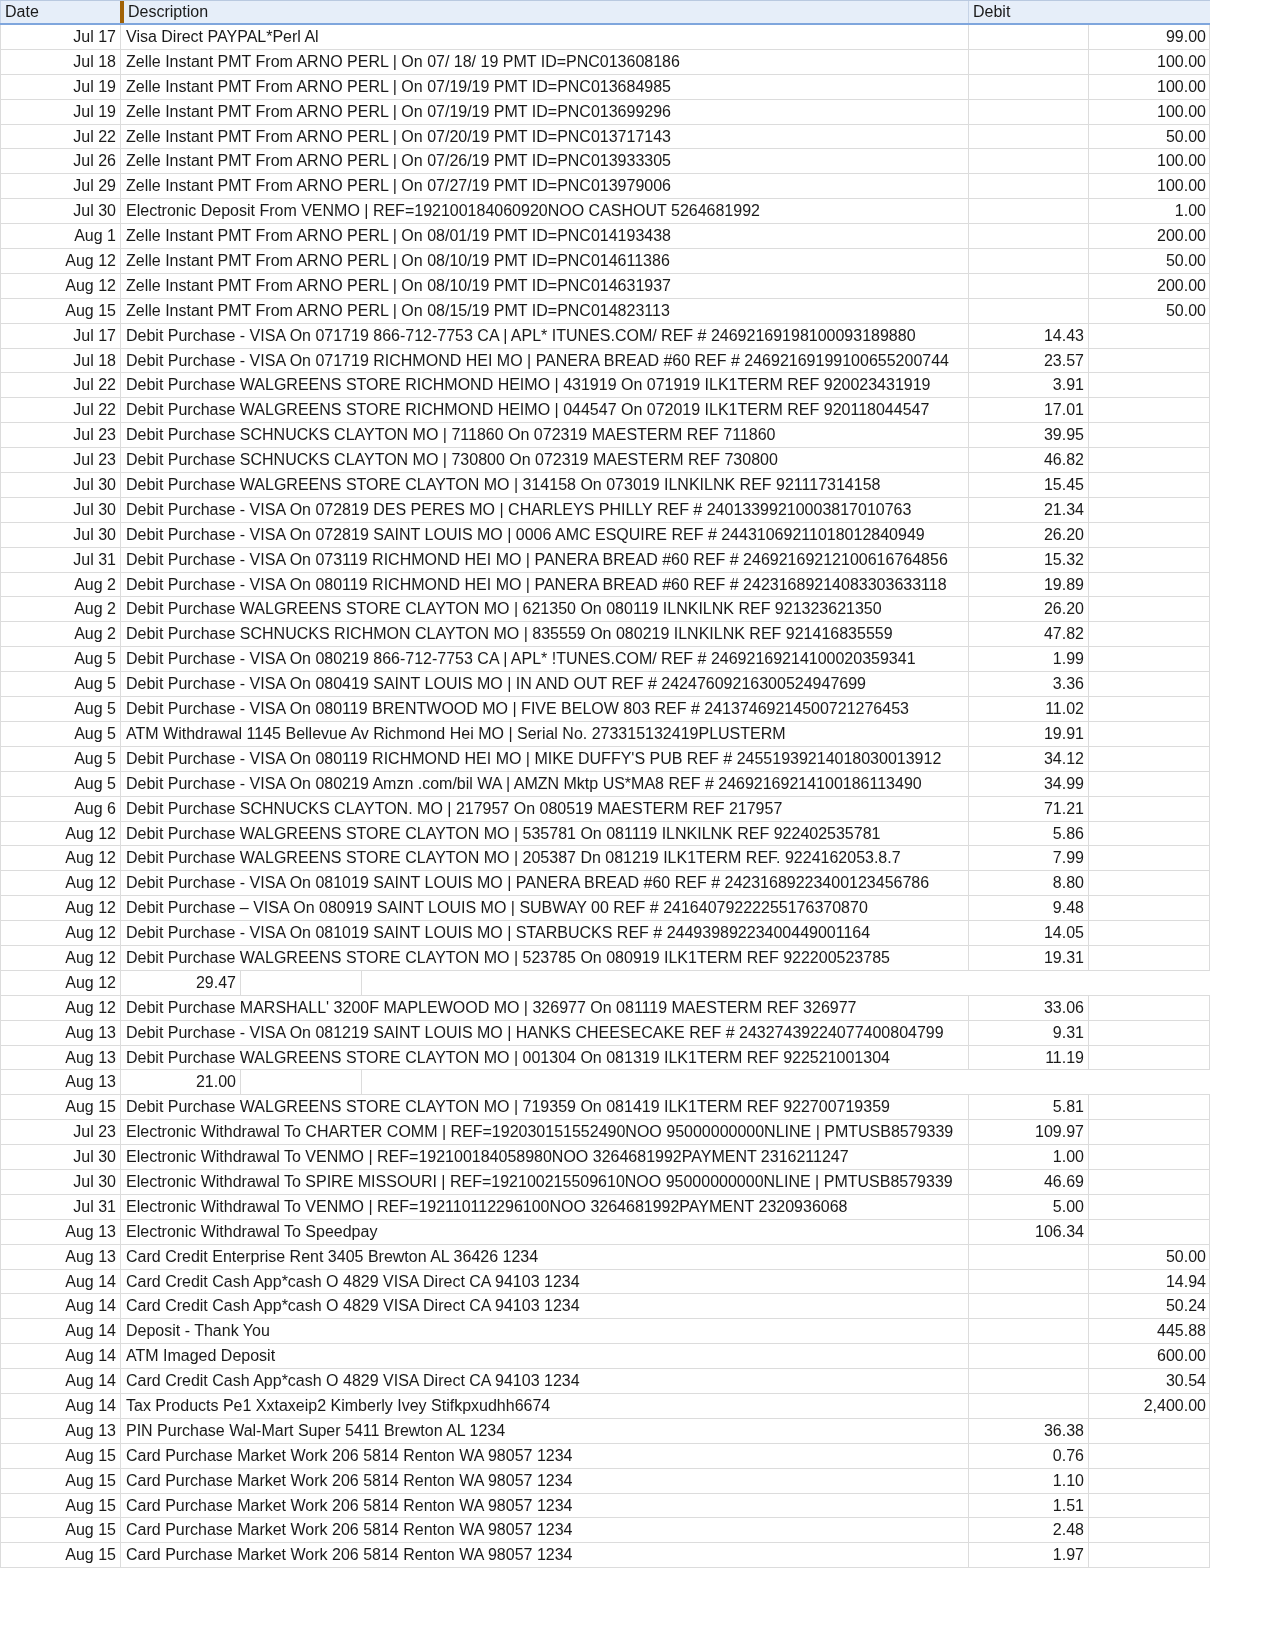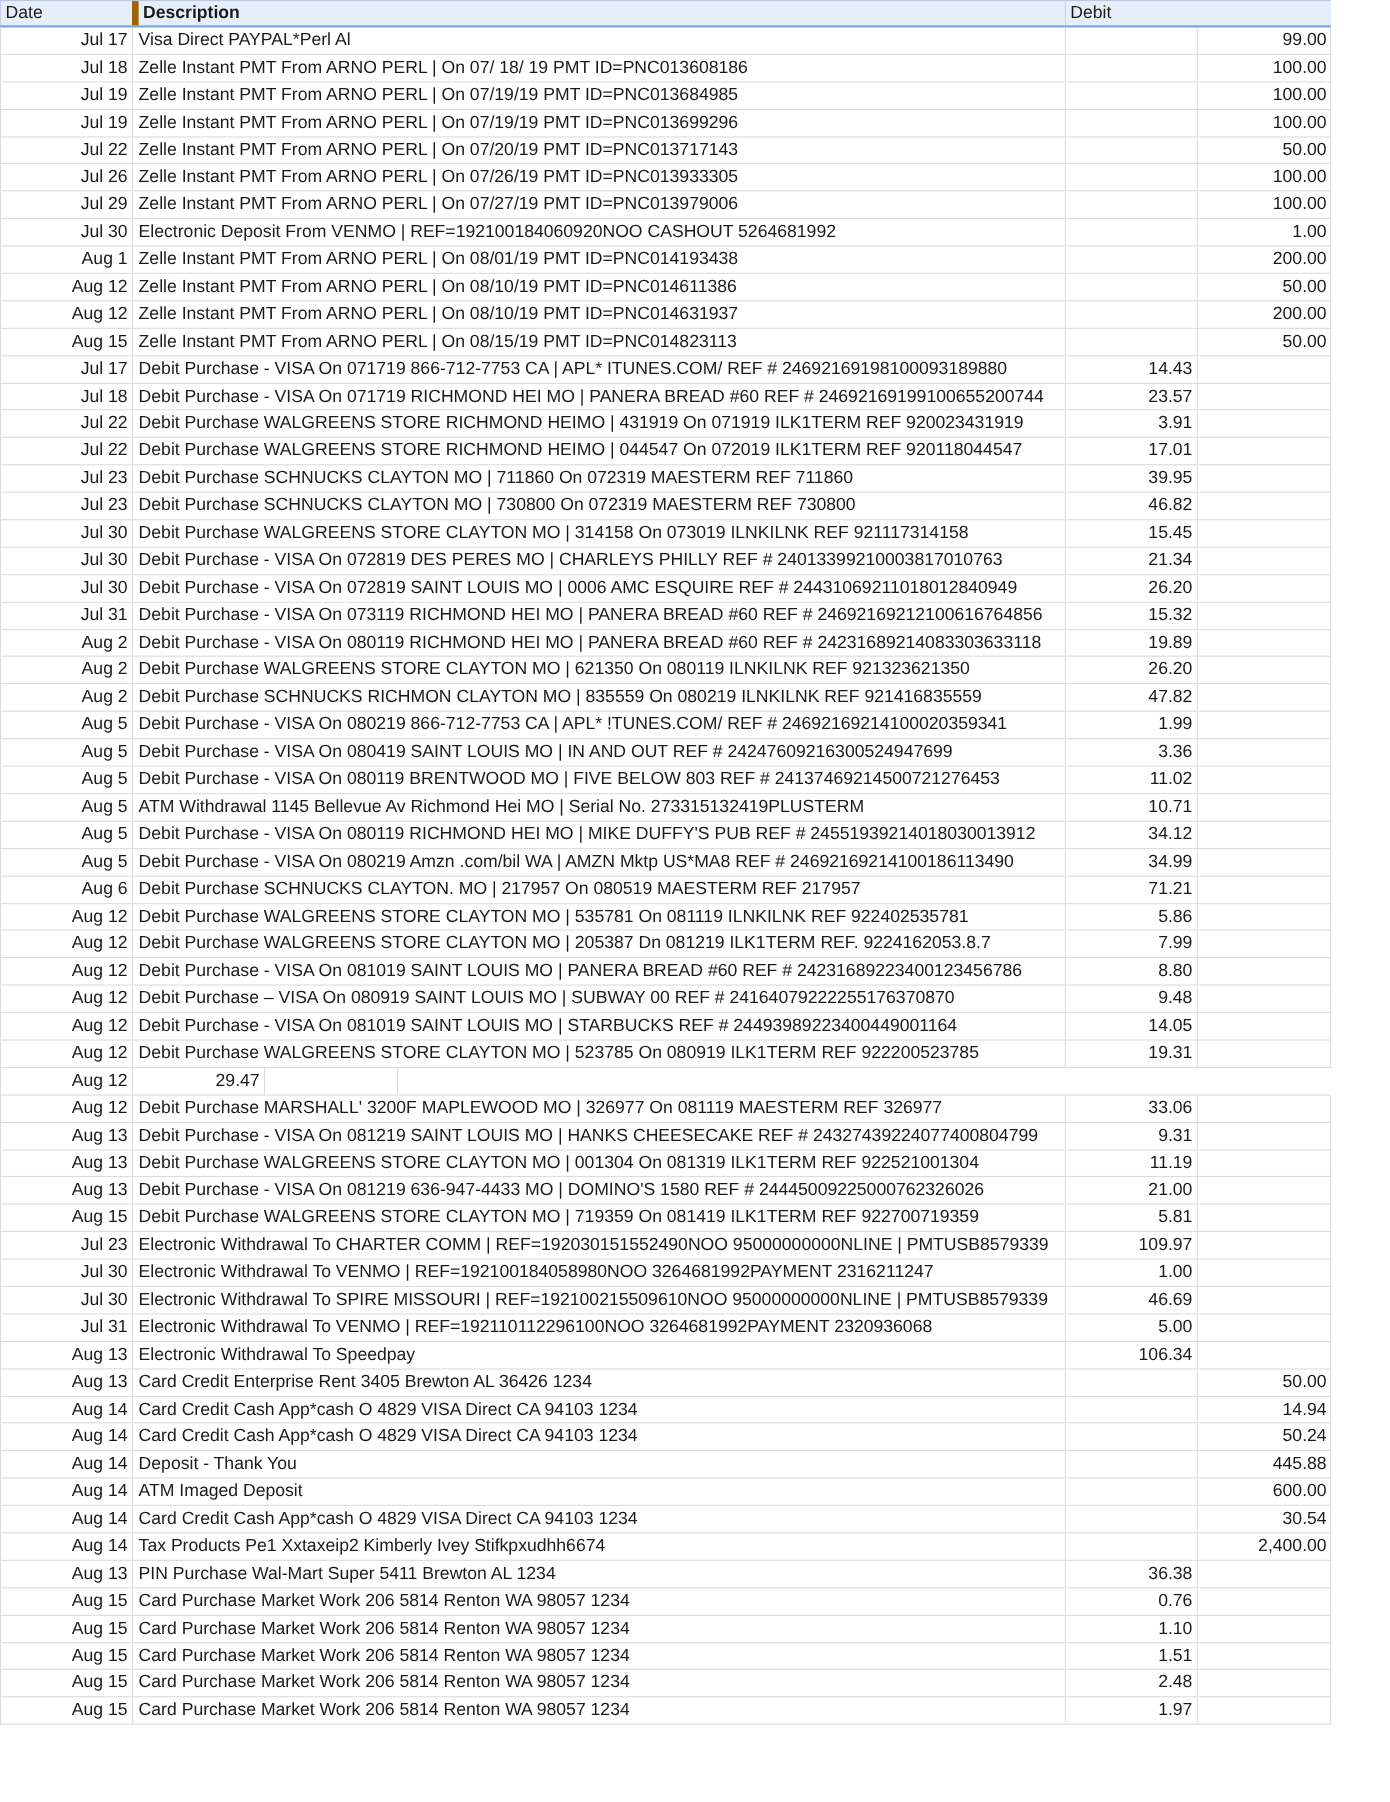--- a/index.html
+++ b/index.html
@@ -6,21 +6,21 @@
   body { width: 1264px; height: 1638px; overflow: hidden; font-family: "Liberation Sans", "DejaVu Sans", sans-serif; font-size: 16px; color: #1a1a1a; }
   .sheet { position: relative; width: 1210px; border-radius: 14px; }
   .row { display: flex; height: 24.9px; border-bottom: 1px solid #dcdcdc; box-sizing: border-box; }
   .hdr { height: 25px; background: #e6eef9; border-top: 1px solid #b9c9e0; border-bottom: 2px solid #7fa6dd; }
   .cell { box-sizing: border-box; white-space: nowrap; overflow: hidden; line-height: 23px; }
   .c-date { width: 120px; text-align: right; padding-right: 4px; border-left: 1px solid #dcdcdc; }
   .c-desc { width: 848px; padding-left: 5px; border-left: 1px solid #dcdcdc; }
   .c-debit { width: 120px; text-align: right; padding-right: 4px; border-left: 1px solid #dcdcdc; }
   .c-credit { width: 122px; text-align: right; padding-right: 3px; border-left: 1px solid #dcdcdc; border-right: 1px solid #dcdcdc; }
   .hdr .cell { text-align: left; padding-left: 4px; line-height: 22px; border-left: 1px solid #c6d3e6; }
-  .hdr .c-desc { border-left: 6px solid #a16207; font-weight: bold; }
+  .hdr .c-desc { border-left: 4px solid #a16207; }
   .hdr .c-credit { border-right: 1px solid #c6d3e6; margin-top: 47px; }
 </style>
 </head>
 <body>
 
 <div class="sheet">
   <div class="row hdr">
     <div class="cell c-date">Date</div>
     <div class="cell c-desc">Description</div>
     <div class="cell c-debit">Debit</div>
@@ -191,21 +191,21 @@
       </div>
       <div class="row">
         <div class="cell c-date">Aug 5</div>
         <div class="cell c-desc">Debit Purchase - VISA On 080119 BRENTWOOD MO | FIVE BELOW 803 REF # 24137469214500721276453</div>
         <div class="cell c-debit">11.02</div>
         <div class="cell c-credit"></div>
       </div>
       <div class="row">
         <div class="cell c-date">Aug 5</div>
         <div class="cell c-desc">ATM Withdrawal 1145 Bellevue Av Richmond Hei MO | Serial No. 273315132419PLUSTERM</div>
-        <div class="cell c-debit">10.71</div>
+        <div class="cell c-debit">19.91</div>
         <div class="cell c-credit"></div>
       </div>
       <div class="row">
         <div class="cell c-date">Aug 5</div>
         <div class="cell c-desc">Debit Purchase - VISA On 080119 RICHMOND HEI MO | MIKE DUFFY'S PUB REF # 24551939214018030013912</div>
         <div class="cell c-debit">34.12</div>
         <div class="cell c-credit"></div>
       </div>
       <div class="row">
         <div class="cell c-date">Aug 5</div>
@@ -273,21 +273,20 @@
         <div class="cell c-credit"></div>
       </div>
       <div class="row">
         <div class="cell c-date">Aug 13</div>
         <div class="cell c-desc">Debit Purchase WALGREENS STORE CLAYTON MO | 001304 On 081319 ILK1TERM REF 922521001304</div>
         <div class="cell c-debit">11.19</div>
         <div class="cell c-credit"></div>
       </div>
       <div class="row">
         <div class="cell c-date">Aug 13</div>
-        <div class="cell c-desc">Debit Purchase - VISA On 081219 636-947-4433 MO | DOMINO'S 1580 REF # 24445009225000762326026</div>
         <div class="cell c-debit">21.00</div>
         <div class="cell c-credit"></div>
       </div>
       <div class="row">
         <div class="cell c-date">Aug 15</div>
         <div class="cell c-desc">Debit Purchase WALGREENS STORE CLAYTON MO | 719359 On 081419 ILK1TERM REF 922700719359</div>
         <div class="cell c-debit">5.81</div>
         <div class="cell c-credit"></div>
       </div>
       <div class="row">

